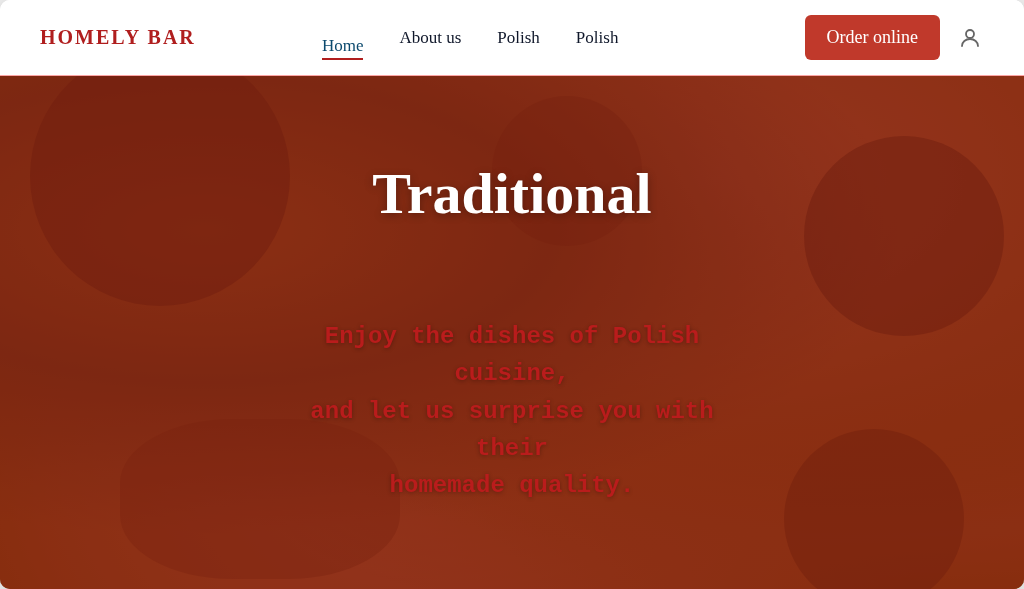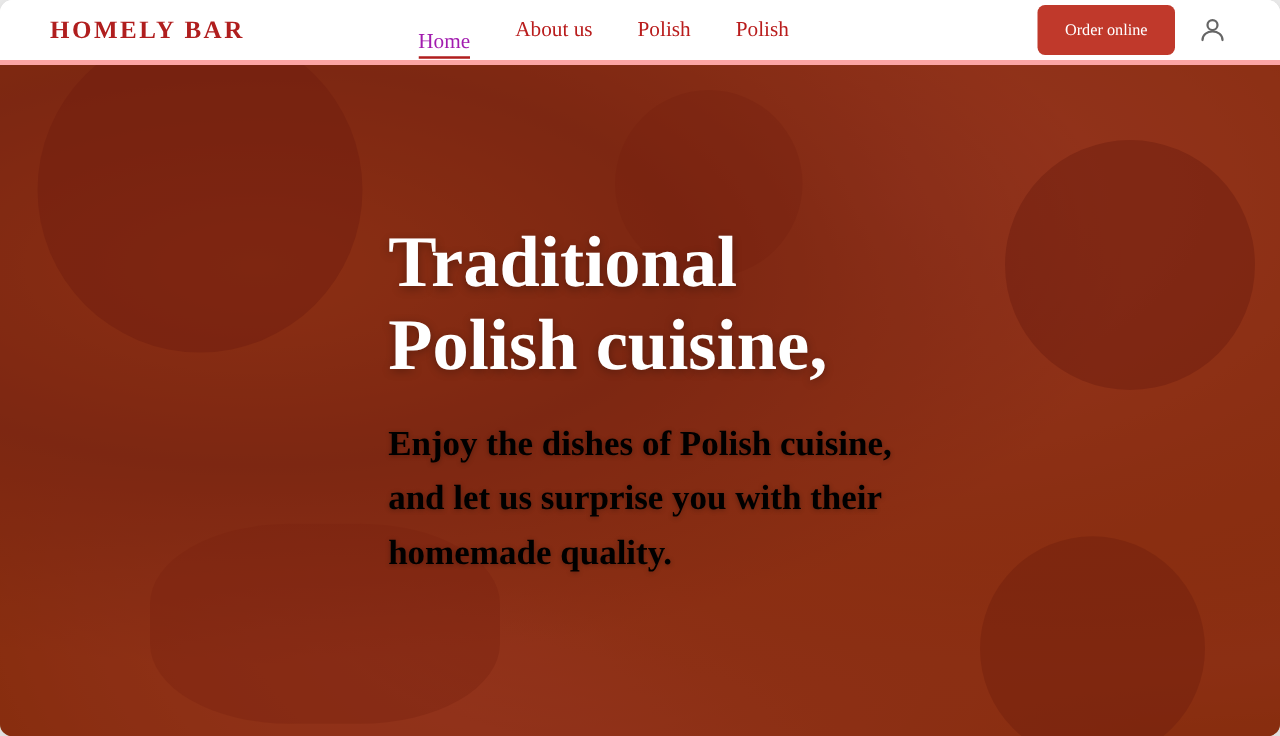--- a/index.html
+++ b/index.html
@@ -23,23 +23,23 @@
       display: flex;
       flex-direction: column;
     }
 
     
     .header {
       display: flex;
       align-items: center;
       justify-content: space-between;
       padding: 0 40px;
-      height: 52px;
+      height: 76px;
       background: #fff;
-      border-bottom: 4px solid #fca5a5;
+      border-bottom: 1px solid #fca5a5;
       flex-shrink: 0;
       z-index: 10;
     }
 
     .logo {
       font-family: Georgia, serif;
       font-size: 20px;
       font-weight: bold;
       color: #b01e1e;
       letter-spacing: 2px;
@@ -49,28 +49,28 @@
     .nav {
       display: flex;
       align-items: center;
       gap: 36px;
       margin-left: -60px;
     }
 
     .nav-item {
       font-family: Georgia, serif;
       font-size: 17px;
-      color: #b91c1c;
+      color: #0f172a;
       cursor: pointer;
       text-decoration: none;
       position: relative;
     }
 
     .nav-item.active {
-      color: #a21caf;
+      color: #0c4a6e;
       margin-top: 17px;
     }
 
     .nav-item.active::after {
       content: '';
       display: block;
       position: absolute;
       bottom: -4px;
       left: 0;
       right: 0;
@@ -83,21 +83,21 @@
       align-items: center;
       gap: 16px;
     }
 
     .order-btn {
       background: #c0392b;
       color: #fff;
       border: none;
       border-radius: 6px;
       padding: 12px 22px;
-      font-size: 13px;
+      font-size: 18px;
       font-family: Georgia, serif;
       cursor: pointer;
       font-weight: 500;
     }
 
     .user-icon {
       width: 28px;
       height: 28px;
       display: flex;
       align-items: center;
@@ -150,38 +150,39 @@
 
     .fc1 { width: 260px; height: 260px; top: -30px; left: 30px; background: rgba(80,30,10,0.5); }
     .fc2 { width: 200px; height: 200px; top: 60px; right: 20px; background: rgba(60,20,5,0.4); }
     .fc3 { width: 280px; height: 160px; bottom: 10px; left: 120px; background: rgba(100,40,10,0.4); border-radius: 40%; }
     .fc4 { width: 180px; height: 180px; bottom: -20px; right: 60px; background: rgba(80,30,5,0.45); }
     .fc5 { width: 150px; height: 150px; top: 20px; left: 48%; background: rgba(90,35,8,0.35); }
 
     .hero-content {
       position: relative;
       z-index: 2;
+      text-align: center;
       padding: 20px 40px;
       max-width: 700px;
     }
 
     .hero-title {
       font-family: Georgia, 'Times New Roman', serif;
       font-size: 58px;
       font-weight: bold;
       color: #fff;
       line-height: 1.15;
       text-shadow: 0 2px 8px rgba(0,0,0,0.3);
       margin-bottom: 24px;
     }
 
     .hero-subtitle {
-      font-family: Liberation Serif, serif;
-      font-size: 28px;
-      color: #000000;
+      font-family: Liberation Mono, monospace;
+      font-size: 24px;
+      color: #b91c1c;
       line-height: 1.55;
       font-weight: 600;
       text-shadow: 0 1px 4px rgba(0,0,0,0.3);
       max-width: 480px;
       margin: 0 auto;
     }
   </style>
 </head>
 <body>
 
@@ -216,20 +217,20 @@
     <div class="food-circle fc1"></div>
     <div class="food-circle fc2"></div>
     <div class="food-circle fc3"></div>
     <div class="food-circle fc4"></div>
     <div class="food-circle fc5"></div>
     <div class="hero-bg"></div>
 
     <div class="hero-content">
       <h1 class="hero-title">
         <span>Traditional</span><br>
-        <span>Polish cuisine,</span><br>
+        <br>
       </h1>
       <p class="hero-subtitle">Enjoy the dishes of Polish cuisine,<br>and let us surprise you with their<br>homemade quality.</p>
     </div>
 
   </section>
 
 </div>
 
 </body></html>

